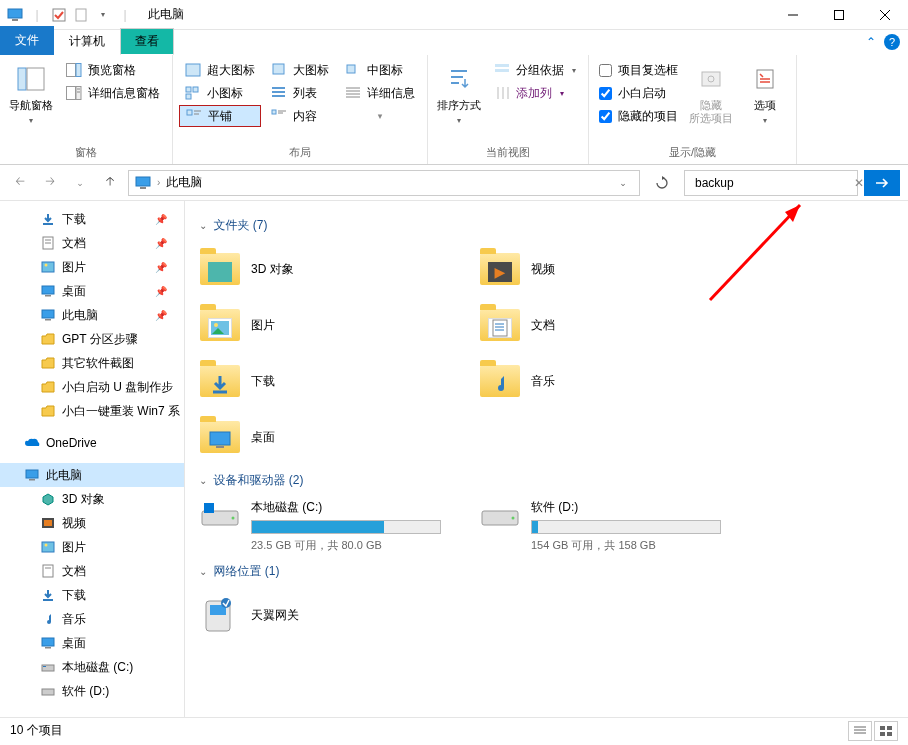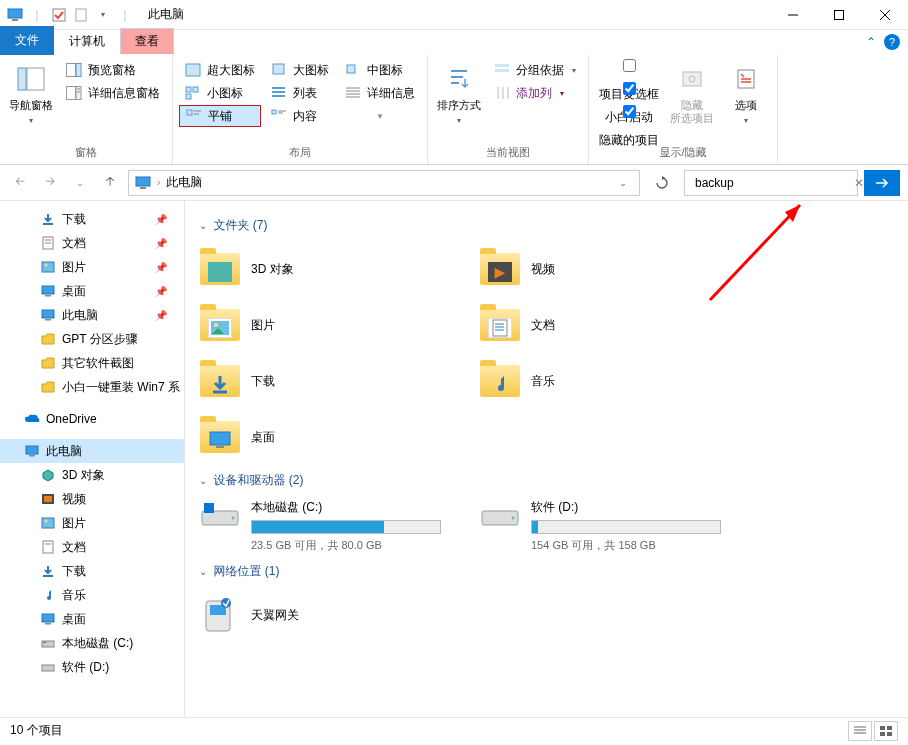--- a/index.html
+++ b/index.html
@@ -11,36 +11,36 @@
 .titlebar .qat-icon { width: 18px; height: 18px; display: flex; align-items: center; justify-content: center; }
 .titlebar .title { padding-left: 8px; }
 .titlebar .spacer { flex: 1; }
 .titlebar .winbtns { display: flex; }
 .titlebar .winbtn { width: 46px; height: 30px; display: flex; align-items: center; justify-content: center; }
 
 
 .tabs { height: 25px; display: flex; align-items: flex-end; background: #fff; position: relative; }
 .tab { padding: 4px 14px; border: 1px solid transparent; font-size: 12px; cursor: default; }
 .tab.file { background: #1979ca; color: #fff; padding: 5px 14px; }
-.tab.active { border: 1px solid #d0d0d0; border-bottom: 1px solid #fff; background: #fca5a5; position: relative; z-index: 2; }
+.tab.active { border: 1px solid #d0d0d0; border-bottom: 1px solid #fff; background: #14b8a6; position: relative; z-index: 2; }
 .tabs .help { position: absolute; right: 8px; top: 4px; display: flex; gap: 8px; align-items: center; }
 .help-q { width: 16px; height: 16px; border-radius: 50%; background: #0078d7; color: #fff; display: flex; align-items: center; justify-content: center; font-size: 11px; }
 
 
 .ribbon { height: 110px; border-bottom: 1px solid #d0d0d0; display: flex; background: #fff; }
 .rgroup { border-right: 1px solid #e5e5e5; display: flex; flex-direction: column; padding: 4px 6px 0 6px; }
 .rgroup .body { flex: 1; display: flex; gap: 4px; }
 .rgroup .label { text-align: center; font-size: 11px; color: #666; padding: 2px 0 4px 0; }
 .bigbtn { width: 50px; display: flex; flex-direction: column; align-items: center; justify-content: flex-start; gap: 4px; padding-top: 4px; font-size: 11px; text-align: center; line-height: 1.2; }
 .bigbtn .ico { width: 32px; height: 32px; display: flex; align-items: center; justify-content: center; }
 .col { display: flex; flex-direction: column; gap: 1px; }
 .smallbtn { height: 22px; display: flex; align-items: center; gap: 6px; padding: 0 6px; font-size: 12px; white-space: nowrap; }
 .smallbtn.sel { background: #cce8ff; border: 1px solid #b91c1c; }
 .smallbtn .sico { width: 16px; height: 16px; display: flex; align-items: center; justify-content: center; }
-.chk { display: flex; align-items: center; gap: 14px; height: 22px; padding: 0 4px; font-size: 12px; flex-direction: column; }
+.chk { display: flex; align-items: center; gap: 6px; height: 22px; padding: 0 4px; font-size: 12px; }
 .chk input { width: 13px; height: 13px; }
 
 
 .addr-row { height: 36px; display: flex; align-items: center; gap: 6px; padding: 4px 8px; border-bottom: 1px solid #e5e5e5; }
 .navbtn { width: 24px; height: 24px; display: flex; align-items: center; justify-content: center; color: #888; }
 .navbtn.enabled { color: #333; }
 .addr-box { flex: 1; height: 26px; border: 1px solid #ccc; display: flex; align-items: center; padding: 0 6px; gap: 6px; }
 .addr-drop { width: 20px; display: flex; align-items: center; justify-content: center; color: #666; }
 .refresh { width: 32px; height: 26px; display: flex; align-items: center; justify-content: center; }
 .search-box { width: 174px; height: 26px; border: 1px solid #ccc; display: flex; align-items: center; padding: 0 6px; gap: 4px; }
@@ -457,20 +457,28 @@
           </svg>
         </div>
         <span>其它软件截图</span>
       </div>
     <div class="tnode indent">
         <div class="tico">
           <svg width="14" height="12">
             <path d="M1 3 L5 3 L6 1 L13 1 L13 11 L1 11 Z" fill="#f7ca4d" stroke="#d4a017"></path>
           </svg>
         </div>
+        <span>小白启动 U 盘制作步</span>
+      </div>
+    <div class="tnode indent">
+        <div class="tico">
+          <svg width="14" height="12">
+            <path d="M1 3 L5 3 L6 1 L13 1 L13 11 L1 11 Z" fill="#f7ca4d" stroke="#d4a017"></path>
+          </svg>
+        </div>
         <span>小白一键重装 Win7 系</span>
       </div>
     <div style="height:8px"></div>
     <div class="tnode">
         <div class="tico">
           <svg width="16" height="12">
             <path d="M4 9 Q1 9 1 6 Q1 3 4 4 Q5 1 9 2 Q13 1 14 5 Q16 6 15 9 Z" fill="#0078d7"></path>
           </svg>
         </div>
         <span>OneDrive</span>

